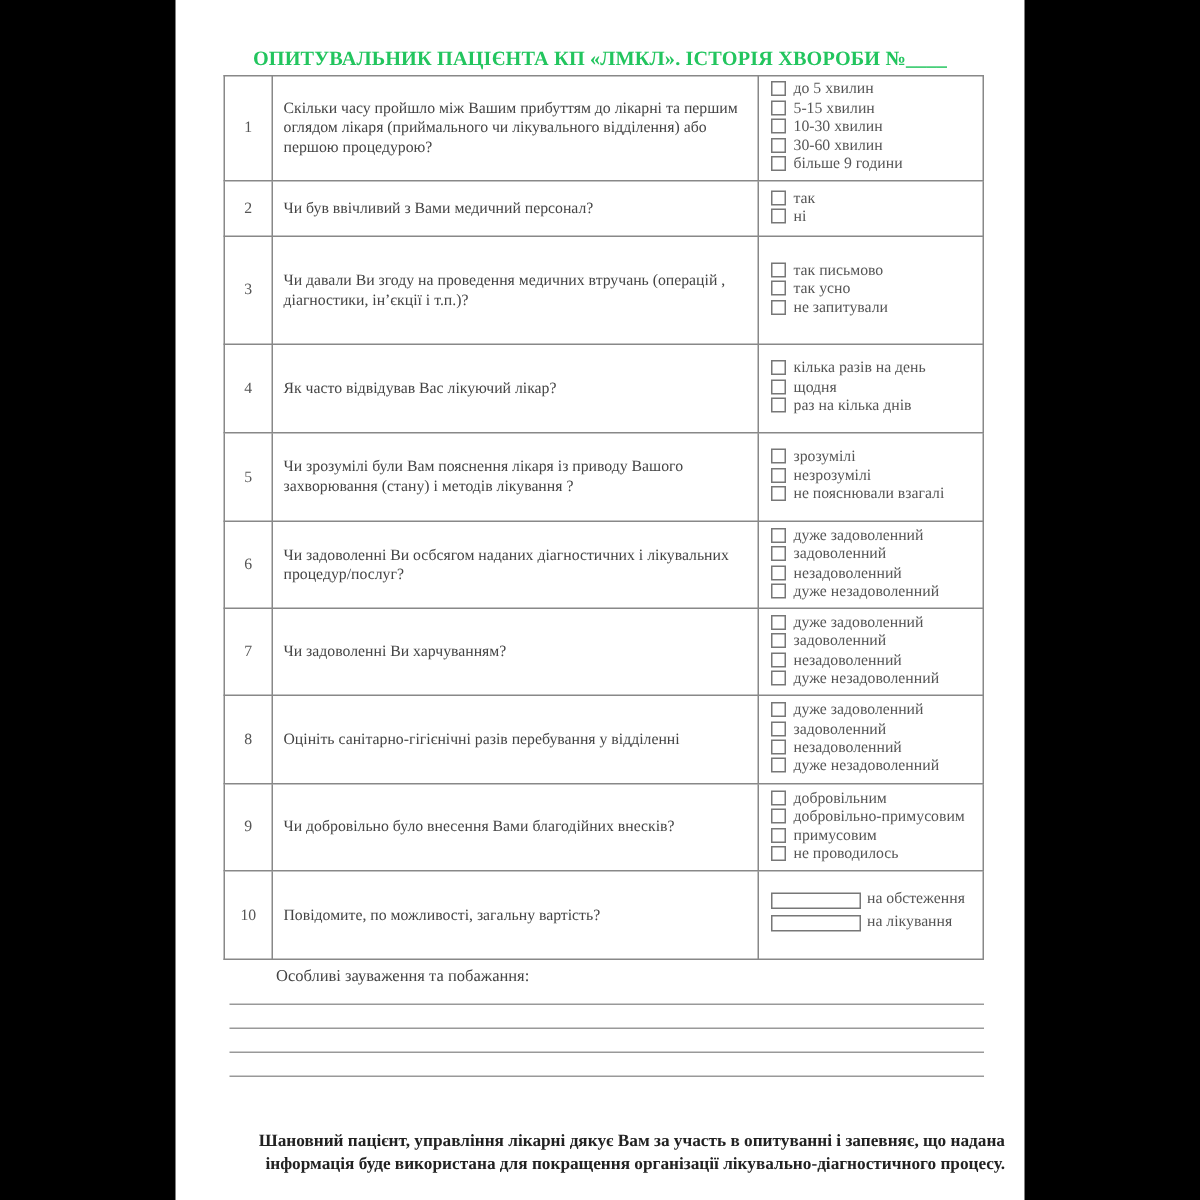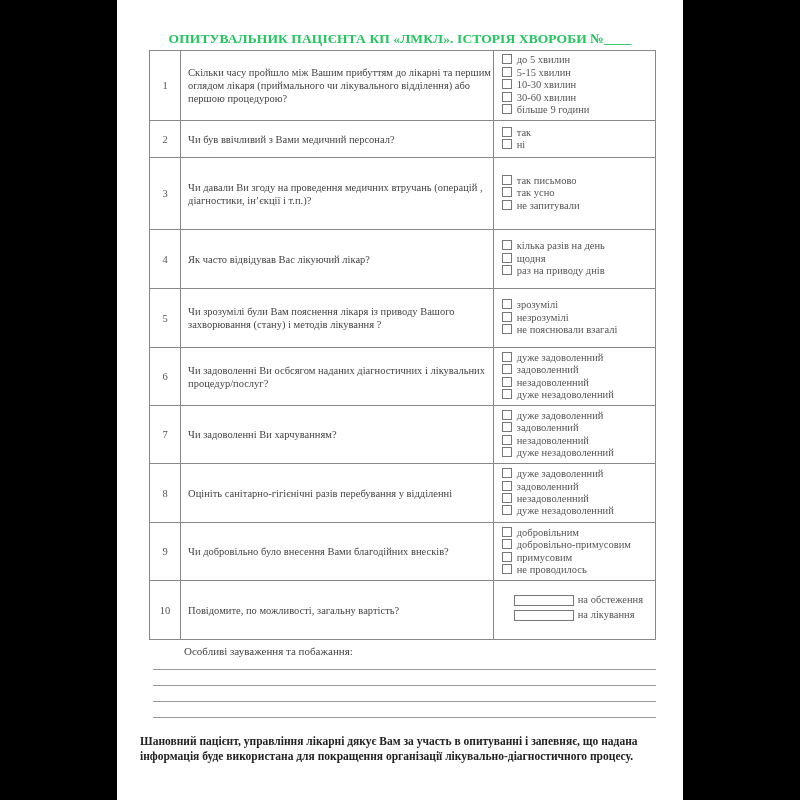--- a/index.html
+++ b/index.html
@@ -6,25 +6,25 @@
   body { width:800px; height:800px; background:#000; position:relative; overflow:hidden; font-family:"Liberation Serif", "DejaVu Serif", serif; color:#333; }
   .paper { position:absolute; left:117px; top:0; width:566px; height:800px; background:#fff; }
   .title { position:absolute; left:117px; width:566px; top:31px; text-align:center; font-weight:bold; font-size:13.5px; color:#22c55e; letter-spacing:0.1px; }
   table.q { position:absolute; left:149px; top:50px; width:507px; border-collapse:collapse; font-size:10.5px; }
   table.q td { border:1px solid #888; vertical-align:middle; padding:0; }
   td.num { width:31px; text-align:center; color:#555; }
   td.qtext { width:316px; padding-left:7px !important; color:#444; line-height:13px; }
   td.opts { padding-left:8px !important; color:#555; line-height:12.4px; }
   .opt { display:flex; white-space:nowrap; }
   .cb { width:8px; height:8px; border:1px solid #777; margin-right:5px; flex:none; background:#fff; }
-  .inrow { display:flex; align-items:center; margin:3px 12px; white-space:nowrap; }
+  .inrow { display:flex; align-items:center; margin:3px 0; white-space:nowrap; }
   .box { width:58px; height:9px; border:1px solid #777; margin-right:4px; }
   .remarks-label { position:absolute; left:138px; top:645px; font-size:11px; color:#444;margin-left:46px; }
   .rline { position:absolute; left:153px; width:503px; height:1px; background:#999; }
-  .thanks { position:absolute; left:140px; width:530px; top:734px; text-align:left; font-weight:bold; font-size:11.5px; color:#222; line-height:15px; }
+  .thanks { position:absolute; left:140px; width:530px; top:754px; text-align:right; font-weight:bold; font-size:11.5px; color:#222; line-height:15px; }
 </style>
 </head>
 <body>
 
 <div class="paper"></div>
 <div class="title">ОПИТУВАЛЬНИК ПАЦІЄНТА КП «ЛМКЛ». ІСТОРІЯ ХВОРОБИ №____</div>
 
 <table class="q">
   <tbody>
       <tr style="height:70px">
@@ -92,21 +92,21 @@
       <div class="opt">
             <span class="cb"></span>
             <span>кілька разів на день</span>
           </div>
       <div class="opt">
             <span class="cb"></span>
             <span>щодня</span>
           </div>
       <div class="opt">
             <span class="cb"></span>
-            <span>раз на приводу днів</span>
+            <span>раз на кілька днів</span>
           </div>
     </td>
   </tr>
   <tr style="height:59px">
     <td class="num">5</td>
     <td class="qtext">Чи зрозумілі були Вам пояснення лікаря із приводу Вашого захворювання (стану) і методів лікування ?</td>
     <td class="opts">
       <div class="opt">
             <span class="cb"></span>
             <span>зрозумілі</span>

